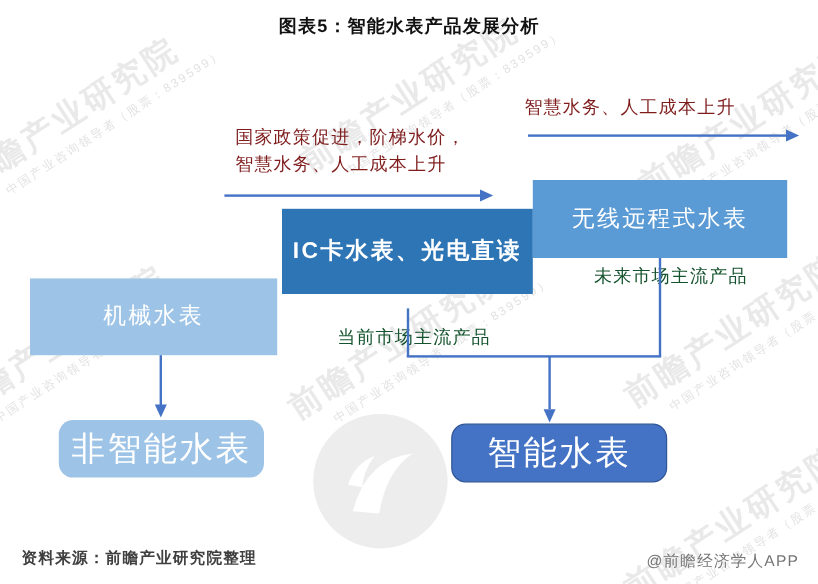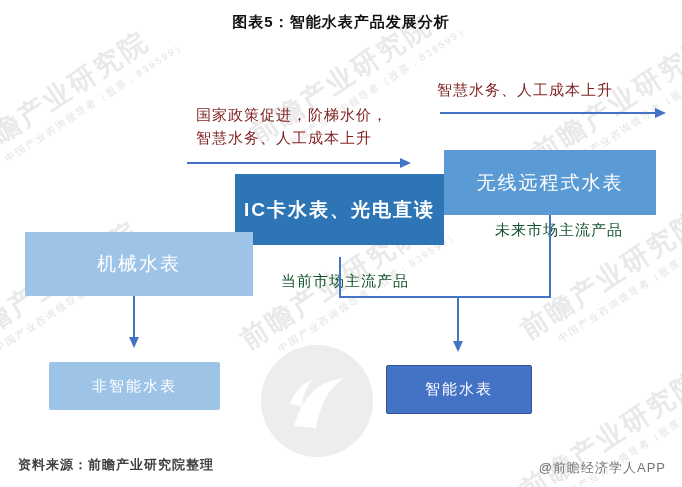--- a/index.html
+++ b/index.html
@@ -18,21 +18,21 @@
 
   
   .stage { display:flex; align-items:center; justify-content:center; text-align:left;
            color:#fff; font-size:19px; letter-spacing:2px; line-height:26px; }
   .box-mechanical { background:var(--light-blue); }
   .box-ic        { background:var(--dark-blue); }
   .box-wireless  { background:var(--mid-blue); }
 
   
   .outcome { display:flex; align-items:center; justify-content:center; color:#fff;
-             font-size:15px; letter-spacing:2px; border-radius:2px;margin-top:12px; }
+             font-size:28px; letter-spacing:2px; border-radius:12px; }
   .box-non-smart { background:var(--light-blue); }
   .box-smart     { background:var(--royal-blue); border:1px solid var(--royal-blue-border); }
 
   .caption { font-size:15px; color:#14532d; letter-spacing:1px; }
 
   
   .hline { height:2px; background:var(--connector); }
   .vline { width:2px;  background:var(--connector); }
   .head-right { width:0; height:0; border-top:5px solid transparent; border-bottom:5px solid transparent; border-left:11px solid var(--connector); }
   .head-down  { width:0; height:0; border-left:5px solid transparent; border-right:5px solid transparent; border-top:11px solid var(--connector); }
@@ -97,30 +97,30 @@
   <div class="abs stage box-wireless" style="left:444px; top:150px; width:212px; height:65px;">无线远程式水表</div>
   <div class="abs caption" style="left:495px; top:221px;">未来市场主流产品</div>
 
   <div class="abs stage box-ic" style="left:235px; top:174px; width:209px; height:71px;font-weight:bold;">
     <div>
       <div>IC卡水表、光电直读</div>
     </div>
   </div>
   <div class="abs caption" style="left:281px; top:272px;">当前市场主流产品</div>
 
-  <div class="abs stage box-mechanical" style="left:25px; top:232px; width:228px; height:64px;">机械水表</div>
+  <div class="abs stage box-mechanical" style="left:25px; top:232px; width:206px; height:64px;">机械水表</div>
 
   <div class="abs vline" style="left:339px; top:257px; height:40px;"></div>
   <div class="abs vline" style="left:549px; top:215px; height:82px;"></div>
   <div class="abs hline" style="left:339px; top:296px; width:212px;"></div>
   <div class="abs vline" style="left:457px; top:297px; height:44px;"></div>
   <div class="abs head-down" style="left:453px; top:341px;"></div>
 
   <div class="abs vline" style="left:133px; top:296px; height:42px;"></div>
   <div class="abs head-down" style="left:129px; top:337px;"></div>
 
   <div class="abs outcome box-non-smart" style="left:49px; top:350px; width:171px; height:48px;">非智能水表</div>
-  <div class="abs outcome box-smart" style="left:386px; top:353px; width:146px; height:49px;">智能水表</div>
+  <div class="abs outcome box-smart" style="left:376px; top:353px; width:180px; height:49px;">智能水表</div>
 
   <div class="abs src" style="left:18px; top:456px;">资料来源：前瞻产业研究院整理</div>
   <div class="abs credit" style="right:16px; top:459px;">@前瞻经济学人APP</div>
 
 </div>
 
 </body></html>

